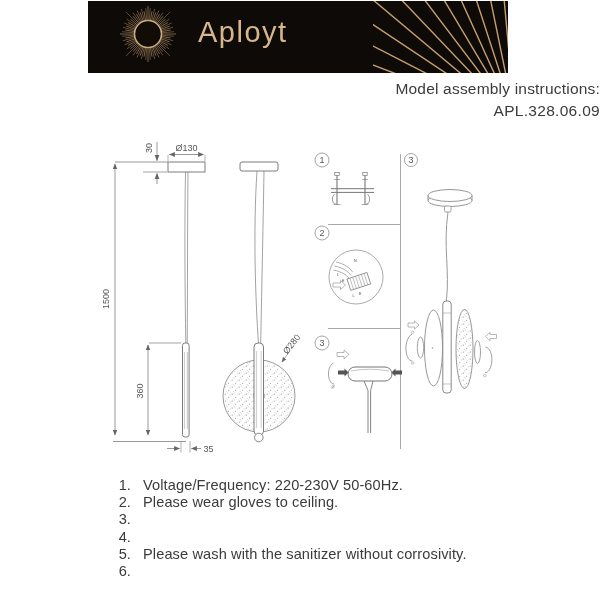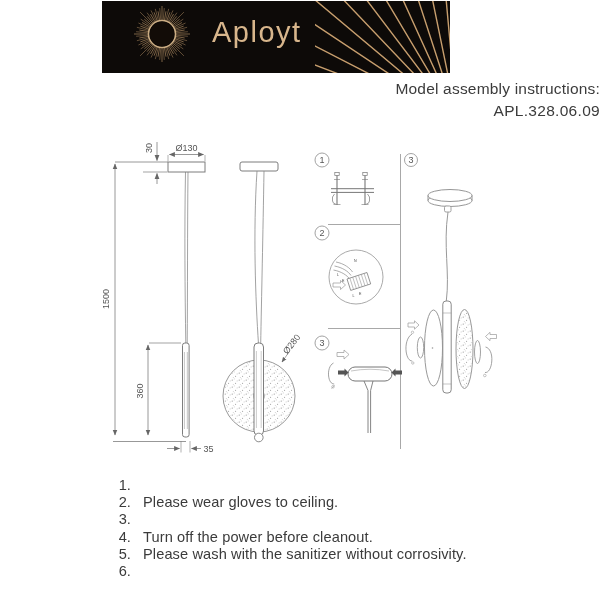--- a/index.html
+++ b/index.html
@@ -5,21 +5,21 @@
   :root{
     --gold:#c89f6e; --gold-light:#d8b68c; --banner:#0d0a08;
     --ink:#3b3b3b; --line:#7d7d7d; --line-light:#9c9c9c; --dim:#555;
   }
   *{margin:0;padding:0;box-sizing:border-box;}
   html,body{width:600px;height:600px;background:#fff;overflow:hidden;
     font-family:"Liberation Sans",sans-serif;}
   .stage{position:relative;width:600px;height:600px;background:#fff;}
 
   
-  .banner{position:absolute;left:102px;top:1px;width:348px;height:72px;
+  .banner{position:absolute;left:88px;top:1px;width:420px;height:72px;
     background:var(--banner);overflow:hidden;padding-left:10px;}
   .banner .logo-svg{position:absolute;left:0;top:0;}
   .banner .brand{position:absolute;left:110px;top:15px;
     font-size:29px;letter-spacing:1.5px;color:var(--gold-light);font-weight:400;}
   .banner .rays-svg{position:absolute;right:0;top:0;}
 
   
   .header{position:absolute;left:0;top:80px;width:600px;text-align:right;color:var(--ink);}
   .header .title{font-size:15.5px;letter-spacing:.2px;}
   .header .model{font-size:15.5px;margin-top:4px;letter-spacing:.3px;}
@@ -311,31 +311,31 @@
       <polygon points="496.5,334.5 490,334.5 490,332.3 485.5,336.5 490,340.7 490,338.5 496.5,338.5" stroke="#999" stroke-width="0.7" fill="#fff"></polygon>
       <ellipse cx="477.5" cy="352" rx="3" ry="11.5" stroke-width="0.8"></ellipse>
       <path d="M485.5,347 C490,348 492.3,354 491.8,361 C491.3,368 488.5,373 485,372.5" stroke-width="0.8"></path>
       <circle cx="484.8" cy="375.5" r="1.3" stroke-width="0.5"></circle>
     </g>
   </svg>
 
   <div class="instructions">
     <div class="li">
       <span class="num">1.</span>
+      <span class="txt">Voltage/Frequency: 220-230V 50-60Hz.</span>
     </div>
     <div class="li">
       <span class="num">2.</span>
       <span class="txt">Please wear gloves to ceiling.</span>
     </div>
     <div class="li">
       <span class="num">3.</span>
     </div>
     <div class="li">
       <span class="num">4.</span>
-      <span class="txt">Turn off the power before cleanout.</span>
     </div>
     <div class="li">
       <span class="num">5.</span>
       <span class="txt">Please wash with the sanitizer without corrosivity.</span>
     </div>
     <div class="li">
       <span class="num">6.</span>
     </div>
   </div>
 

